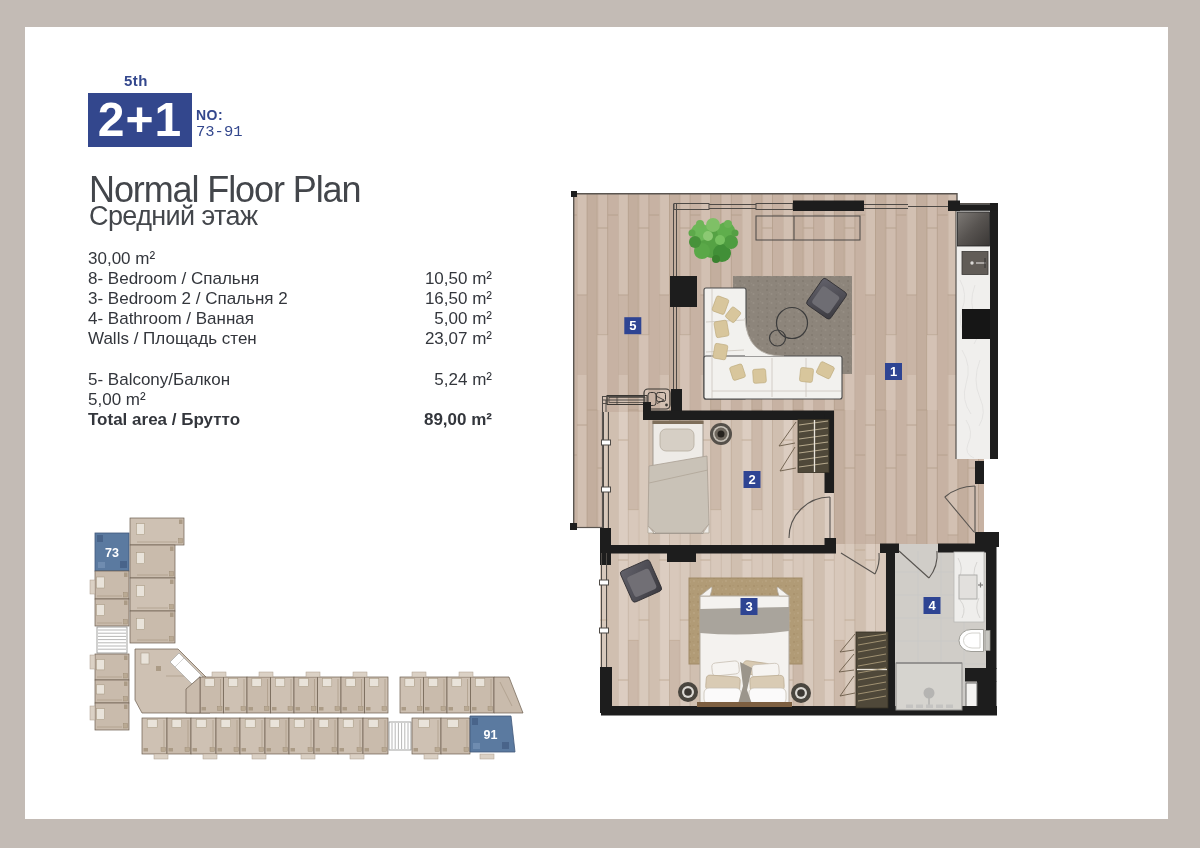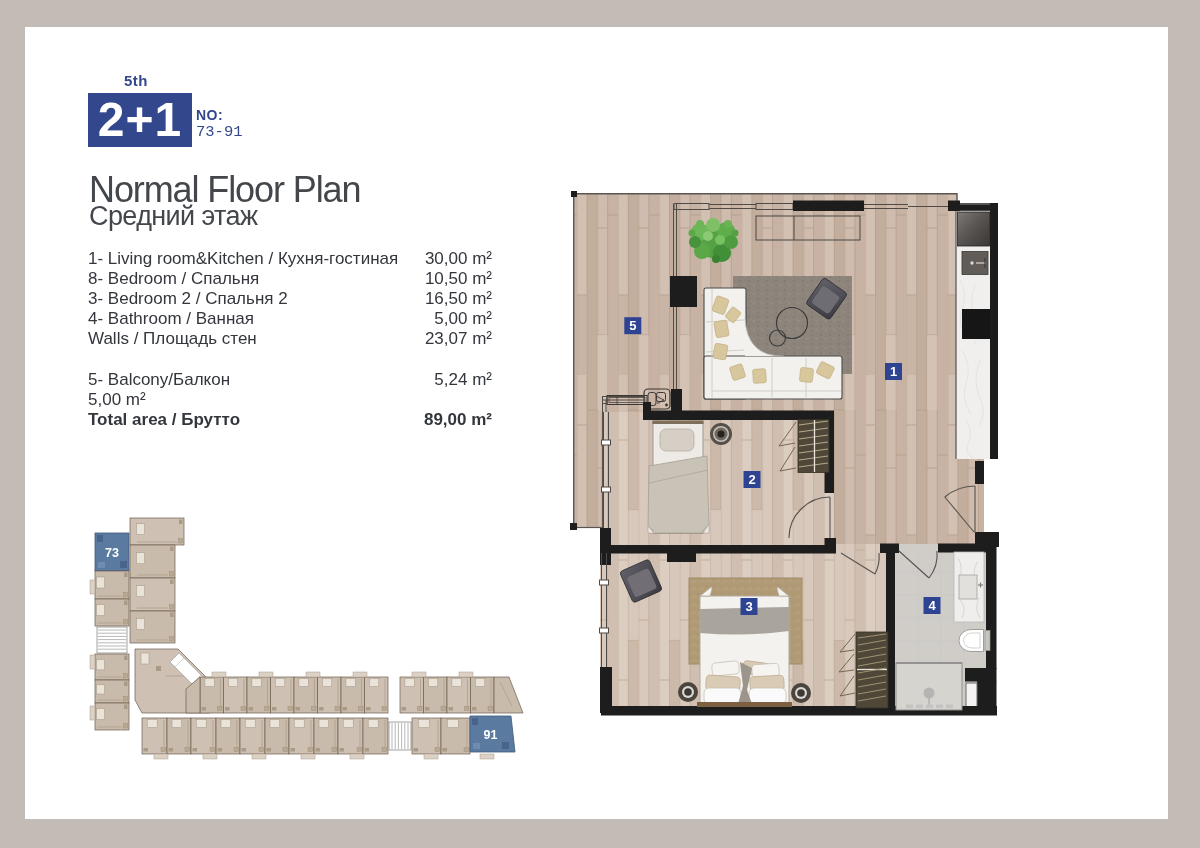--- a/index.html
+++ b/index.html
@@ -33,21 +33,20 @@
 <div class="abs blue no">NO:</div>
 
 <div class="abs blue norange">73-91</div>
 
 <div class="abs title1">Normal Floor Plan</div>
 
 <div class="abs title2">Средний этаж</div>
 
 <div class="abs legend">
   <div class="lrow">
-      <span>1- Living room&amp;Kitchen / Кухня-гостиная</span>
       <span class="v">30,00 m²</span>
     </div>
   <div class="lrow">
       <span>8- Bedroom / Спальня</span>
       <span class="v">10,50 m²</span>
     </div>
   <div class="lrow">
       <span>3- Bedroom 2 / Спальня 2</span>
       <span class="v">16,50 m²</span>
     </div>

